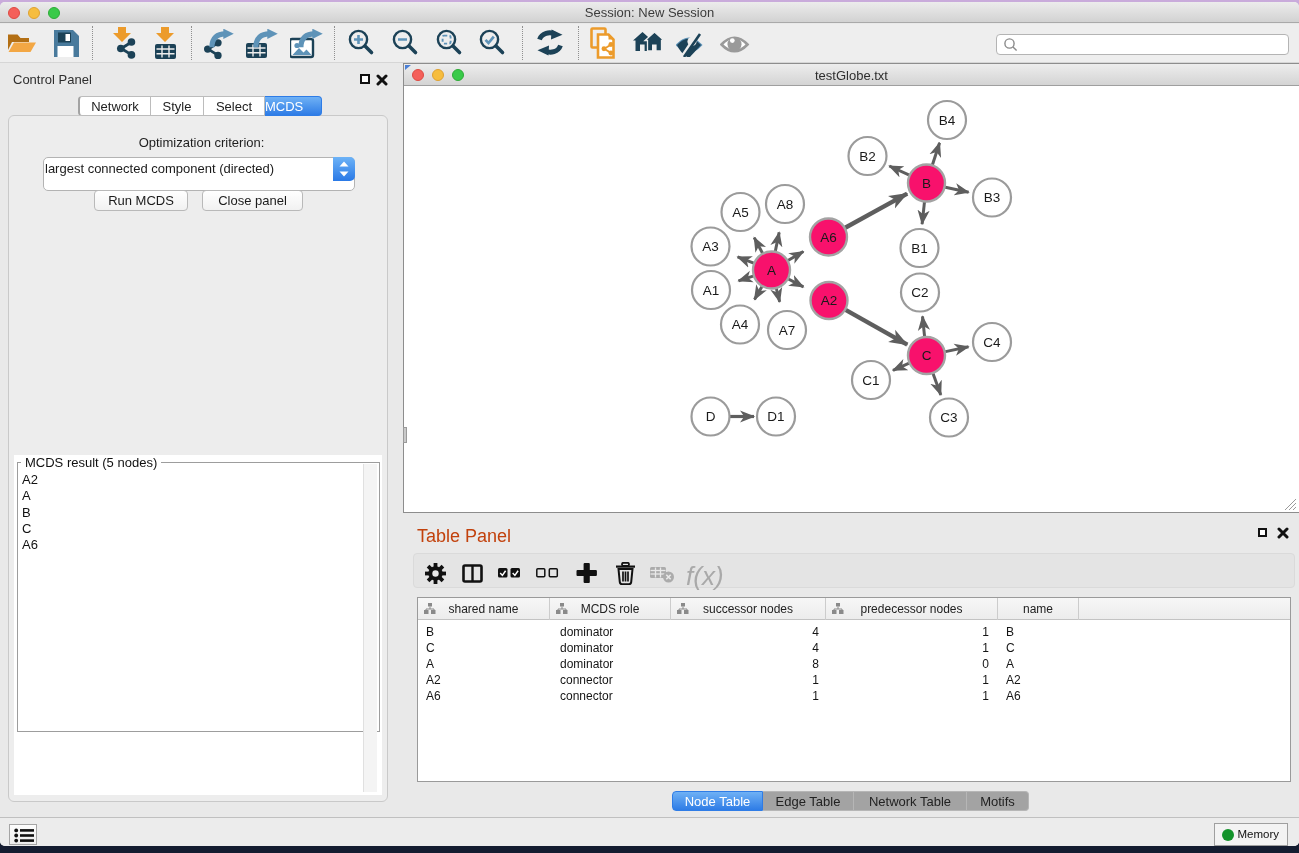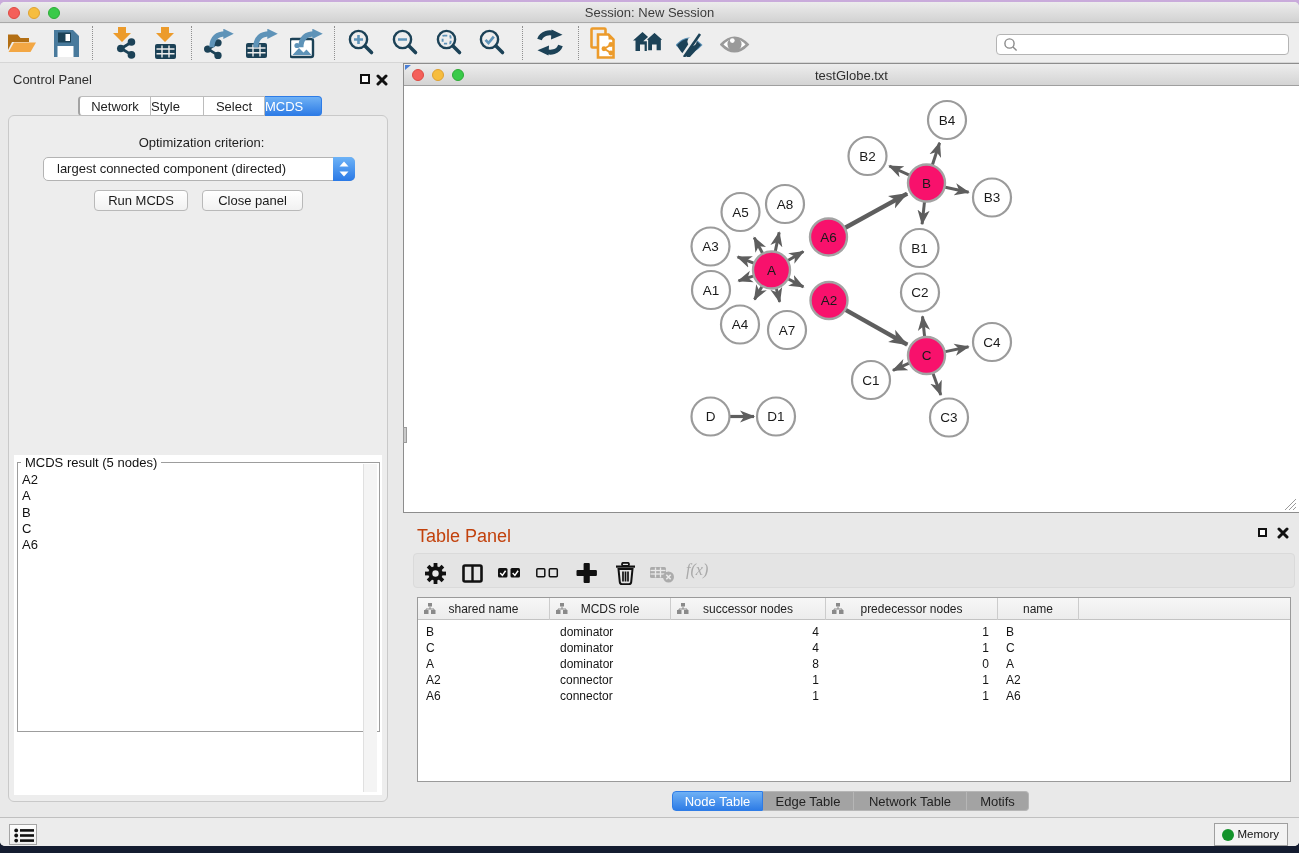--- a/index.html
+++ b/index.html
@@ -18,21 +18,21 @@
 #searchbox{position:absolute;left:996px;top:10px;width:293px;height:21px;background:#fff;border:1px solid #b4b4b4;border-radius:4px}
 #cp{position:absolute;left:0;top:61px;width:403px;bottom:0}
 #cptitle{position:absolute;left:13px;top:9px;font-size:13px;color:#2e2e2e}
 .sqbtn{position:absolute;width:10px;height:10px;border:2px solid #111;background:#fff}
 #cptabs{position:absolute;left:78px;top:33px;height:20px;display:flex;font-size:13px}
 .cptab{height:20px;line-height:19px;background:#fff;border:1px solid #bcbcbc;border-left:none;color:#222;text-align:center}
 .cptab.first{border-left:2px solid #a3a3a3;border-radius:4px 0 0 4px}
 .cptab.sel{background:linear-gradient(#6fb1f5,#2e7ce6);color:#fff;border-color:#2e7ce6;border-radius:0 4px 4px 0}
 #cppanel{position:absolute;left:8px;top:52px;width:380px;height:687px;background:#ededed;border:1px solid #c9c9c9;border-radius:6px}
 #optlabel{position:absolute;left:0;top:72px;width:100%;text-align:center;font-size:13px;color:#1e1e1e}
-#combo{position:absolute;left:43px;top:94px;width:312px;height:24px;background:#fff;border:1px solid #b3b3b3;border-radius:5px;font-size:13px;line-height:22px;padding-left:13px;color:#1b1b1b}
+#combo{position:absolute;left:43px;top:94px;width:312px;height:34px;background:#fff;border:1px solid #b3b3b3;border-radius:5px;font-size:13px;line-height:22px;padding-left:1px;color:#1b1b1b}
 #combobtn{position:absolute;right:-1px;top:-1px;width:22px;height:24px;background:linear-gradient(#6db3f7,#2a79e6);border-radius:0 5px 5px 0}
 .btn{position:absolute;height:21px;background:linear-gradient(#fff,#f1f1f1);border:1px solid #b9b9b9;border-radius:4px;font-size:13px;text-align:center;line-height:19px;color:#1b1b1b}
 #grpwhite{position:absolute;left:14px;top:392px;width:368px;height:340px;background:#fff}
 #grpbox{position:absolute;left:17px;top:399px;width:363px;height:270px;border:1px solid #9d9d9d}
 #grptitle{position:absolute;left:3px;top:-8px;background:#fff;padding:0 4px;font-size:13px;color:#111}
 #grplist{position:absolute;left:4px;top:9px;font-size:13px;color:#111;line-height:16.3px}
 #grpsb{position:absolute;right:2px;top:1px;width:14px;height:328px;background:#f4f4f4;border-left:1px solid #e0e0e0}
 #nw{position:absolute;left:403px;top:61px;width:897px;height:450px;border:1px solid #8d8d8d;background:#fff}
 #nwtitle{position:absolute;left:0;top:0;width:100%;height:22px;background:linear-gradient(#ededed,#d4d4d4);border-bottom:1px solid #9f9f9f}
 #nwtitle .t1{left:8px;top:5px;background:#f4605a;border:1px solid #dd4a43}
@@ -221,21 +221,21 @@
 <div id="cptitle">Control Panel</div>
 <div class="sqbtn" style="left:360px;top:11px"></div>
 <div style="position:absolute;left:376px;top:11px">
         <svg width="12" height="12" style="position:absolute">
           <path d="M2,2 L10,10 M10,2 L2,10" stroke="#111" stroke-width="3" stroke-linecap="round"></path>
         </svg>
       </div>
 <div id="cppanel"></div>
 <div id="cptabs">
         <div class="cptab first" style="width:73px;text-align:center">Network</div>
-        <div class="cptab" style="width:53px;text-align:left">Style</div>
+        <div class="cptab" style="width:53px;text-align:center">Style</div>
         <div class="cptab" style="width:61px;text-align:center">Select</div>
         <div class="cptab sel" style="width:57px;text-align:left">MCDS</div>
       </div>
 <div id="optlabel">Optimization criterion:</div>
 <div id="combo">largest connected component (directed)<div id="combobtn"><svg width="22" height="24">
             <path d="M11,4.5 L15.5,9.5 H6.5 z" fill="#fff"></path>
             <path d="M11,19.5 L6.5,14.5 H15.5 z" fill="#fff"></path>
           </svg></div></div>
 <div class="btn" style="left:94px;top:127px;width:94px">Run MCDS</div>
 <div class="btn" style="left:202px;top:127px;width:101px">Close panel</div>
@@ -402,21 +402,21 @@
         <rect x="0" y="1" width="16" height="11" rx="1.5" fill="#ababab"></rect>
         <g stroke="#e9e9e9" stroke-width="1.3">
           <line x1="0.5" y1="4.5" x2="15.5" y2="4.5"></line>
           <line x1="0.5" y1="8" x2="15.5" y2="8"></line>
           <line x1="5.5" y1="1.5" x2="5.5" y2="11.5"></line>
           <line x1="10.5" y1="1.5" x2="10.5" y2="11.5"></line>
         </g>
         <circle cx="18.5" cy="11" r="5.5" fill="#ababab"></circle>
         <path d="M16.3,8.8 l4.4,4.4 M20.7,8.8 l-4.4,4.4" stroke="#e9e9e9" stroke-width="1.6"></path>
       </svg>
-      <div style="position:absolute;left:283px;top:48px;font-family:Liberation Serif, serif;font-style:italic;font-size:16px;color:#a9a9a9">f(x)</div>
+      <div style="position:absolute;left:283px;top:48px;font-family:Liberation Sans, sans-serif;font-style:italic;font-size:26px;color:#a9a9a9">f(x)</div>
 <div id="tbl">
         <div id="tblhead">
           <div class="th" style="left:0px;width:132px">shared name</div>
           <svg width="12" height="12" class="hicon" style="left:6px">
             <g fill="#8a8a8a">
               <rect x="4" y="0" width="4" height="3.5"></rect>
               <rect x="0" y="7" width="4.5" height="4"></rect>
               <rect x="7" y="7" width="4.5" height="4"></rect>
             </g>
             <path d="M6,3.5 V6 M2,7 V6 H10 V7" stroke="#8a8a8a" stroke-width="1" fill="none"></path>

